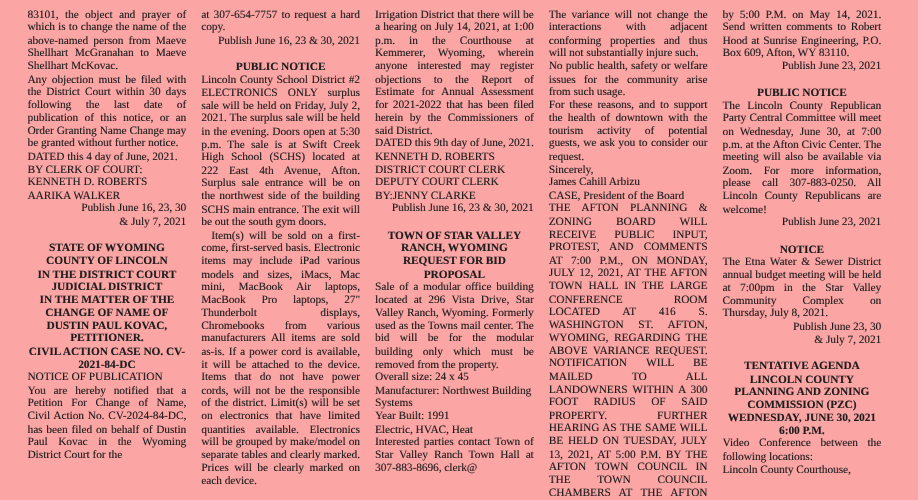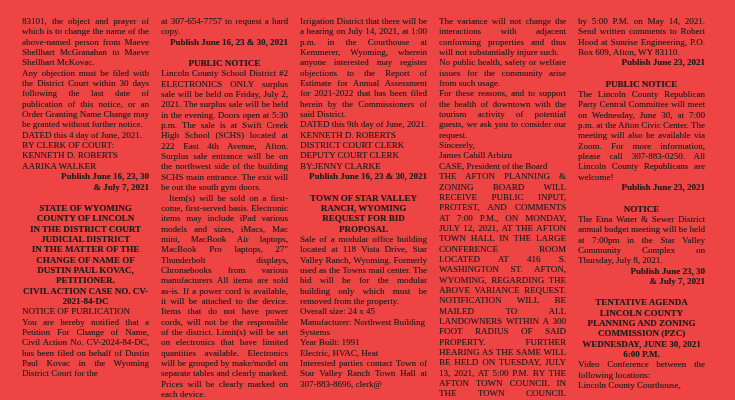--- a/index.html
+++ b/index.html
@@ -4,41 +4,41 @@
 <style>
   html, body {
     margin: 0;
     padding: 0;
     background: #e9e9e9;
   }
   .page {
     position: relative;
     width: 735px;
     height: 400px;
-    background: #ef4444;
+    background: #fca5a5;
     overflow: hidden;
     box-sizing: border-box;
     display: flex;
     gap: 12px;
-    padding: 16px 30px 0 22px;
+    padding: 6px 30px 0 22px;
     font-family: "Liberation Serif", "DejaVu Serif", serif;
     color: #1d1d1d;
     text-shadow: 0.3px 0 0 rgba(20,20,20,0.35);
   }
   .col {
     flex: 0 0 127px;
     width: 127px;
     font-size: 9px;
     line-height: 10.35px;
   }
   .blk { white-space: pre-line; margin: 0; }
   .para { text-align: justify; text-justify: inter-word; }
   .para-indent { text-align: justify; text-justify: inter-word; text-indent: 8px; }
   .line { text-align: left; font-family: Liberation Serif, serif; }
-  .publish { font-weight: bold; text-align: right; margin-bottom: 9px; }
+  .publish { font-weight: normal; text-align: right; margin-bottom: 9px; }
   .head { font-weight: bold; text-align: center; margin-top: 11px; }
 </style>
 </head>
 <body>
 
 <div class="page">
     <div class="col">
       <div class="blk para">83101, the object and prayer of which is to change the name of the above-named person from Maeve Shellhart McGranahan to Maeve Shellhart McKovac.</div>
       <div class="blk para">Any objection must be filed with the District Court within 30 days following the last date of publication of this notice, or an Order Granting Name Change may be granted without further notice.</div>
       <div class="blk line">DATED this 4 day of June, 2021.</div>
@@ -72,21 +72,21 @@
       <div class="blk line">DATED this 9th day of June, 2021.</div>
       <div class="blk line">KENNETH D. ROBERTS</div>
       <div class="blk line">DISTRICT COURT CLERK</div>
       <div class="blk line">DEPUTY COURT CLERK</div>
       <div class="blk line">BY:JENNY CLARKE</div>
       <div class="blk publish">Publish June 16, 23 &amp; 30, 2021</div>
       <div class="blk head">TOWN OF STAR VALLEY
 RANCH, WYOMING
 REQUEST FOR BID
 PROPOSAL</div>
-      <div class="blk para">Sale of a modular office building located at 118 Vista Drive, Star Valley Ranch, Wyoming. Formerly used as the Towns mail center. The bid will be for the modular building only which must be removed from the property.</div>
+      <div class="blk para">Sale of a modular office building located at 296 Vista Drive, Star Valley Ranch, Wyoming. Formerly used as the Towns mail center. The bid will be for the modular building only which must be removed from the property.</div>
       <div class="blk line">Overall size:  24 x 45</div>
       <div class="blk line">Manufacturer: Northwest Building Systems</div>
       <div class="blk line">Year Built: 1991</div>
       <div class="blk line">Electric, HVAC, Heat</div>
       <div class="blk para">Interested parties contact Town of Star Valley Ranch Town Hall at 307-883-8696, clerk@</div>
     </div>
     <div class="col">
       <div class="blk para">The variance will not change the interactions with adjacent conforming properties and thus will not substantially injure such.</div>
       <div class="blk para">No public health, safety or welfare issues for the community arise from such usage.</div>
       <div class="blk para">For these reasons, and to support the health of downtown with the tourism activity of potential guests, we ask you to consider our request.</div>

